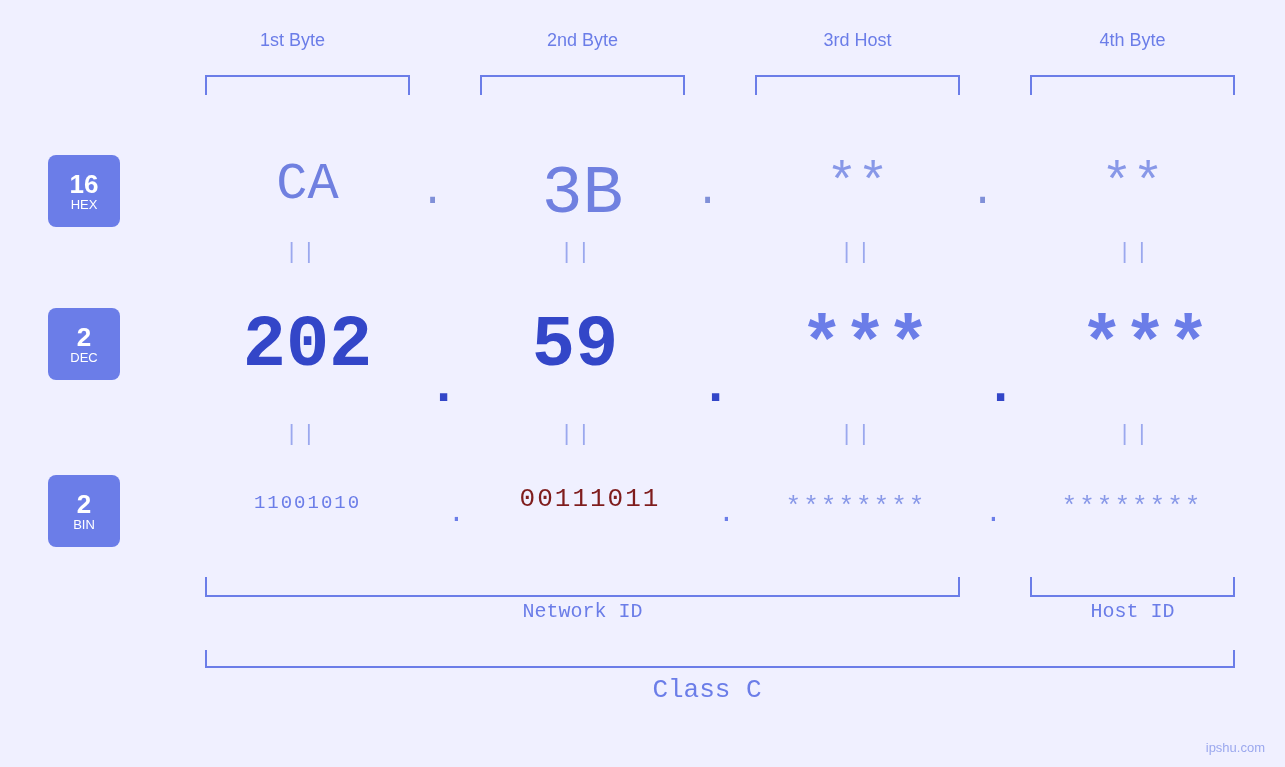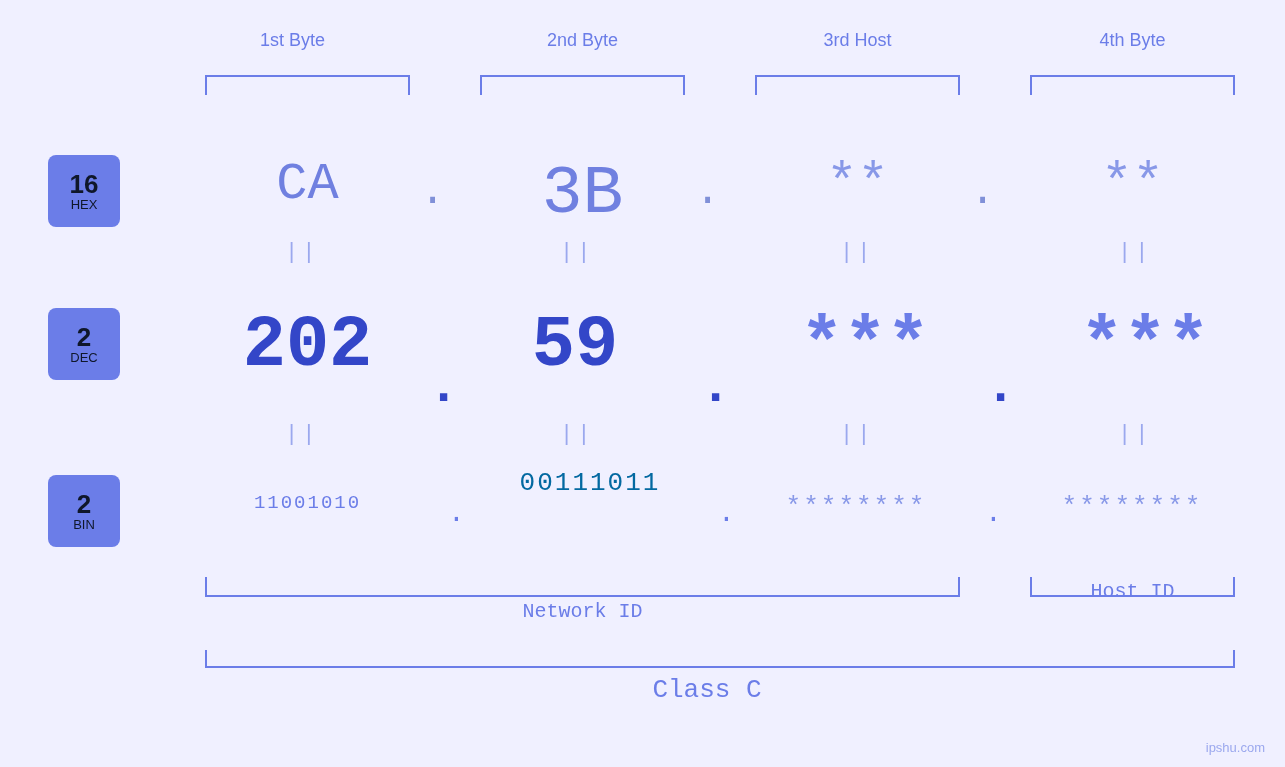--- a/index.html
+++ b/index.html
@@ -16,21 +16,21 @@
       position: absolute;
       left: 48px;
       width: 72px;
       height: 72px;
       background: #6b7de8;
       border-radius: 8px;
       display: flex;
       flex-direction: column;
       align-items: center;
       justify-content: center;
-      color: #0f172a;
+      color: #ffffff;
       font-family: Arial, sans-serif;
     }
     .badge-num {
       font-size: 26px;
       font-weight: bold;
       line-height: 1;
     }
     .badge-label {
       font-size: 13px;
       font-weight: normal;
@@ -164,31 +164,31 @@
 <div class="val" style="left:985px; top:358px; font-size:52px; color:#3346c8; font-weight:bold;">.</div>
 <div class="val" style="left:1030px; width:230px; top:305px; font-size:72px; color:#6b7de8; font-weight:bold; font-family:'Courier New',monospace;">***</div>
 
 <div class="eq" style="left:285px; top:422px;">||</div>
 <div class="eq" style="left:560px; top:422px;">||</div>
 <div class="eq" style="left:840px; top:422px;">||</div>
 <div class="eq" style="left:1118px; top:422px;">||</div>
 
 <div class="val" style="left:175px; width:265px; top:492px; font-size:19px; color:#6b7de8; font-family:'Courier New',monospace; letter-spacing:2px;">11001010</div>
 <div class="val" style="left:448px; top:498px; font-size:28px; color:#6b7de8;">.</div>
-<div class="val" style="left:470px; width:240px; top:468px; font-size:26px; color:#0369a1; font-family:'Courier New',monospace; letter-spacing:2px;">00111011</div>
+<div class="val" style="left:470px; width:240px; top:484px; font-size:26px; color:#7f1d1d; font-family:'Courier New',monospace; letter-spacing:2px;">00111011</div>
 <div class="val" style="left:718px; top:498px; font-size:28px; color:#6b7de8;">.</div>
 <div class="val" style="left:742px; width:228px; top:492px; font-size:26px; color:#8898e8; font-family:'Courier New',monospace; letter-spacing:2px;">********</div>
 <div class="val" style="left:985px; top:498px; font-size:28px; color:#6b7de8;">.</div>
 <div class="val" style="left:1012px; width:240px; top:492px; font-size:26px; color:#8898e8; font-family:'Courier New',monospace; letter-spacing:2px;">********</div>
 
 <div class="bracket-bottom" style="left:205px; width:755px; top:577px;"></div>
 
 <div class="bracket-bottom" style="left:1030px; width:205px; top:577px;"></div>
 
 <div class="bottom-label" style="left:205px; width:755px; top:600px;">Network ID</div>
 
-<div class="bottom-label" style="left:1030px; width:205px; top:580px;">Host ID</div>
+<div class="bottom-label" style="left:1030px; width:205px; top:600px;">Host ID</div>
 
 <div class="full-bracket" style="left:205px; width:1030px; top:650px; height:18px;"></div>
 
 <div class="class-label" style="left:192px; width:1030px; top:675px;">Class C</div>
 
 <div class="watermark">ipshu.com</div>
 
 </body></html>

